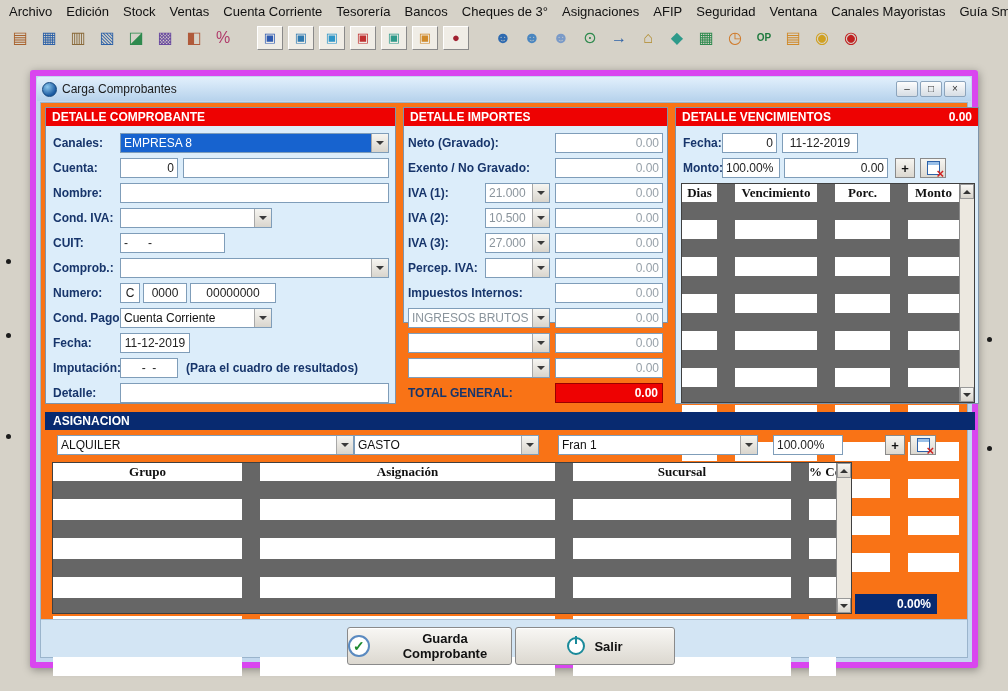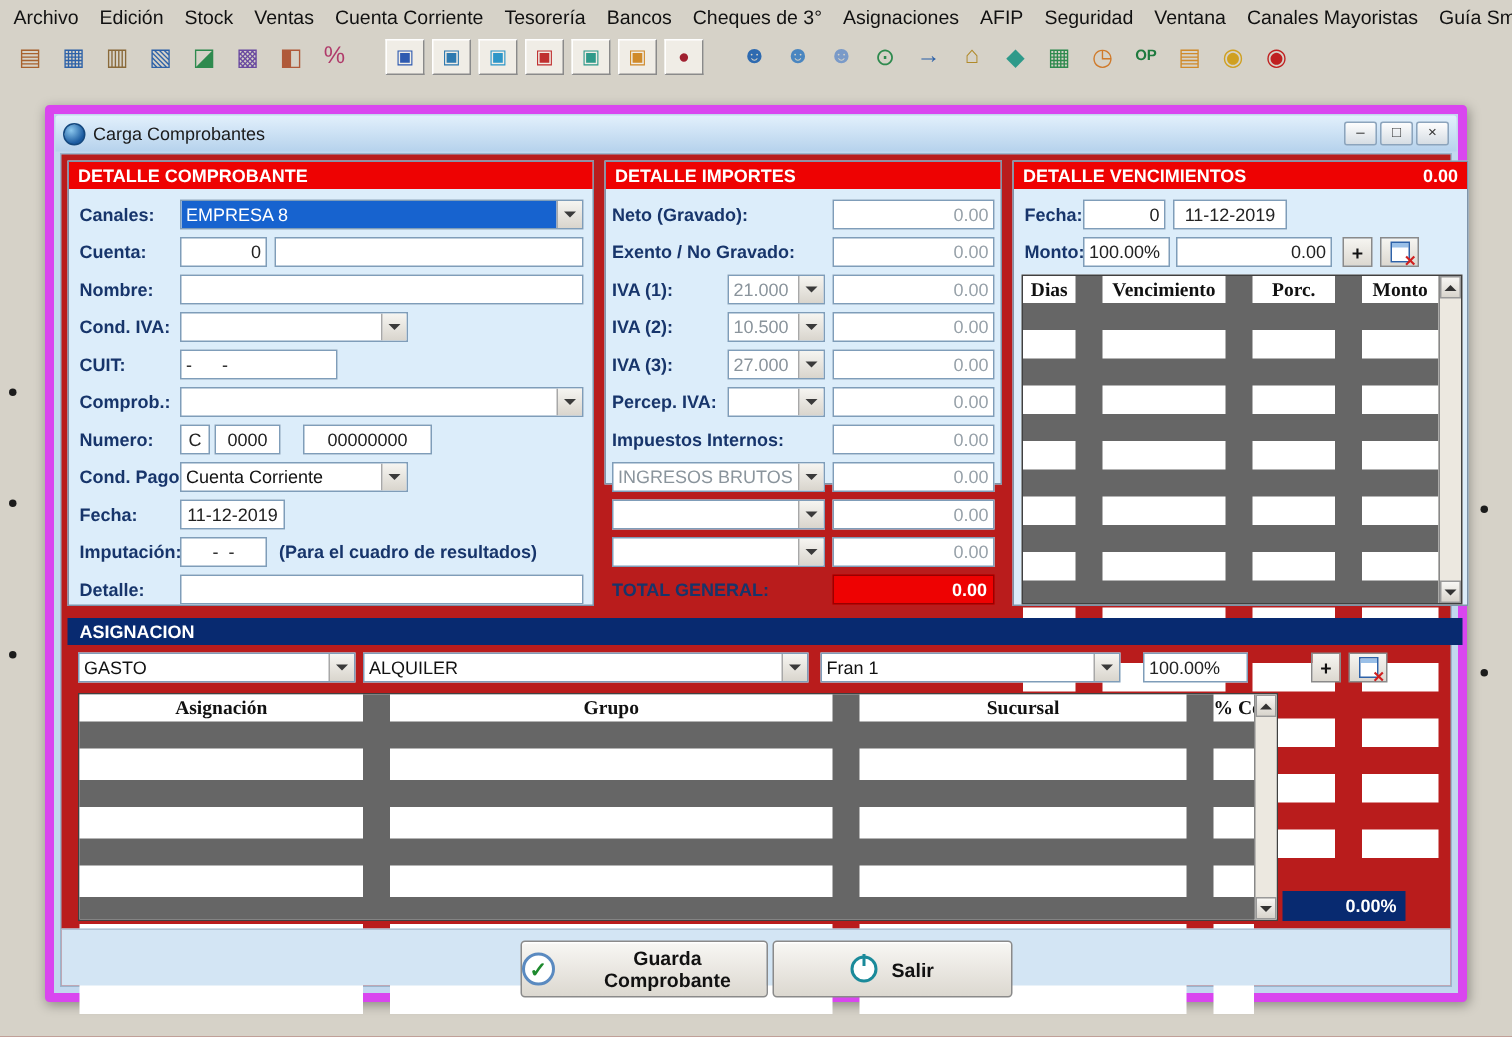--- a/index.html
+++ b/index.html
@@ -29,21 +29,21 @@
     background:linear-gradient(#e2f0fc,#b6d2ec); border-radius:2px 2px 0 0;
     display:flex; align-items:center; padding:0 5px; font-size:12px; color:#1a1a1a; }
   .app-icon { width:15px; height:15px; border-radius:50%;
     background:radial-gradient(circle at 34% 30%, #8cc8ee, #1a5aa0 70%);
     border:1px solid #14487e; margin-right:5px; flex-shrink:0; }
   .win-controls { margin-left:auto; display:flex; gap:2px; }
   .winbtn { width:22px; height:16px; font:10px "Liberation Sans",sans-serif; line-height:12px;
     background:linear-gradient(#fdfdfd,#d6dde4); border:1px solid #8ca4bc; border-radius:2px;
     color:#333; cursor:default; }
   .win-body { position:absolute; left:4px; right:4px; top:26px; bottom:4px;
-    background:#b91c1c; border:1px solid #9ab4cc; }
+    background:#f97316; border:1px solid #9ab4cc; }
   
   .panel { position:absolute; border:1px solid #7e94aa; background:#dcedfa; }
   .panel-header { height:18px; background:#ee0202; color:#fff; font-weight:bold; font-size:12px;
     line-height:18px; padding:0 6px; display:flex; justify-content:space-between; }
   .panel-body { padding-top:7px; }
   .frow, .irow { height:20px; display:flex; align-items:center; margin:0 6px 5px 0; }
   .irow { margin:0 4px 5px 4px; }
   .flabel { width:74px; padding-left:7px; font-weight:bold; color:#17356b; flex-shrink:0;
     white-space:nowrap; }
   .ilabel { font-weight:bold; color:#17356b; flex:1; white-space:nowrap; }
@@ -218,21 +218,21 @@
             <span class="flabel">Comprob.:</span>
             <div class="select grow">
               <span class="sel-text"></span>
               <span class="sel-arrow"></span>
             </div>
           </div>
           <div class="frow">
             <span class="flabel">Numero:</span>
             <input class="tin ce" style="width: 20px;" value="C">
             <input class="tin ce" style="width: 44px; margin-left: 3px;" value="0000">
-            <input class="tin ce" style="width: 86px; margin-left: 15px; text-align: center;" value="00000000">
+            <input class="tin ce" style="width: 86px; margin-left: 3px; text-align: center;" value="00000000">
           </div>
           <div class="frow">
             <span class="flabel">Cond. Pago:</span>
             <div class="select" style="width:152px;">
               <span class="sel-text">Cuenta Corriente</span>
               <span class="sel-arrow"></span>
             </div>
           </div>
           <div class="frow">
             <span class="flabel">Fecha:</span>
@@ -404,44 +404,44 @@
             <span class="sbtn dn"></span>
           </div>
         </div>
       </div>
 
       <div class="asig-header" style="top:309px;">
         <span>ASIGNACION</span>
       </div>
 
       <div class="asig-controls" style="left:11px; top:332px; height:20px;">
+        <div class="select" style="width:297px; margin-left:5px;">
+          <span class="sel-text">ALQUILER</span>
+          <span class="sel-arrow"></span>
+        </div>
         <div class="select" style="width:185px;">
           <span class="sel-text">GASTO</span>
           <span class="sel-arrow"></span>
         </div>
-        <div class="select" style="width:297px; margin-left:5px;">
-          <span class="sel-text">ALQUILER</span>
-          <span class="sel-arrow"></span>
-        </div>
-        <div class="select" style="width:200px; margin-left:8px;">
+        <div class="select" style="width:200px; margin-left:19px;">
           <span class="sel-text">Fran 1</span>
           <span class="sel-arrow"></span>
         </div>
         <input class="tin" style="width: 70px; margin-left: 15px;" value="100.00%">
         <span class="mini-btn" style="margin-left:42px;">+</span>
         <span class="calc-btn" style="margin-left:5px;">
           <span class="calc-face"></span>
           <span class="calc-x">×</span>
         </span>
       </div>
 
       <div class="table-box" style="left:11px; top:359px; width:800px; height:152px;">
         <div class="tgrid" id="asig-grid" style="width: 783px; grid-template-rows: 18px repeat(6, 21px); grid-template-columns: 189px 295px 218px 1fr;">
+            <div class="th">Grupo</div>
             <div class="th">Asignación</div>
-            <div class="th">Grupo</div>
             <div class="th">Sucursal</div>
             <div class="th">% Comprob.</div>
             <div class="td"></div>
             <div class="td"></div>
             <div class="td"></div>
             <div class="td"></div>
             <div class="td"></div>
             <div class="td"></div>
             <div class="td"></div>
             <div class="td"></div>

